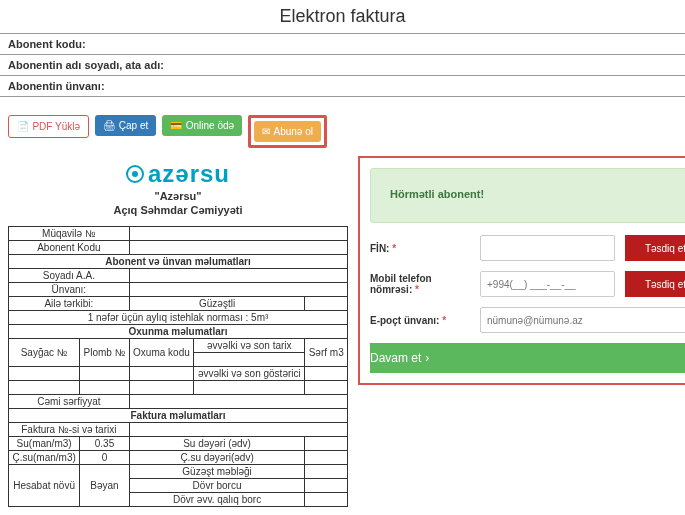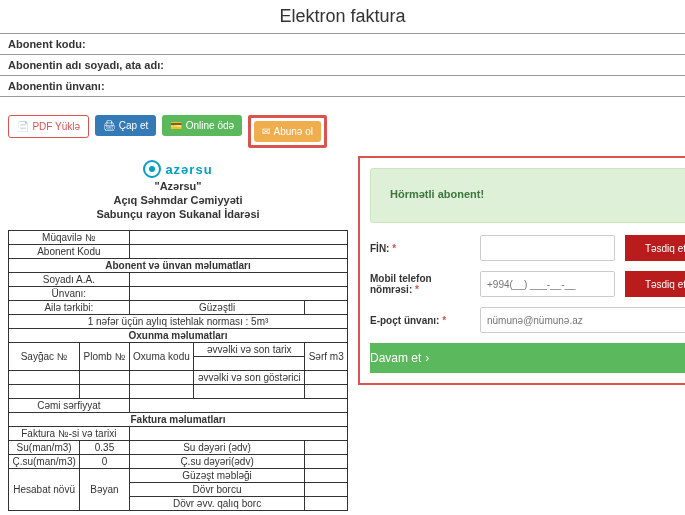--- a/index.html
+++ b/index.html
@@ -11,21 +11,21 @@
 .btn-pdf { background: #fff; color: #d9534f; border: 1px solid #d9534f; }
 .btn-print { background: #337ab7; }
 .btn-pay { background: #5cb85c; }
 .btn-sub { background: #f0ad4e; }
 .highlight-box { border: 3px solid #d9534f; padding: 3px; border-radius: 2px; }
 .content { display: flex; gap: 10px; padding: 0 8px; }
 .left { flex: 0 0 340px; }
 .right { flex: 1; }
 .right-panel { border: 2px solid #d9534f; padding: 10px; }
 .doc-header { text-align: center; padding: 4px 0 10px 0; }
-.logo { display: flex; justify-content: center; align-items: center; gap: 4px; color: #00a0c6; font-size: 13px; font-weight: bold; letter-spacing: 1px; }
+.logo { display: flex; justify-content: center; align-items: center; gap: 4px; color: #00a0c6; font-size: 24px; font-weight: bold; letter-spacing: 1px; }
 .logo-icon { width: 18px; height: 18px; border: 2px solid #00a0c6; border-radius: 50%; position: relative; }
 .logo-icon::after { content: ""; position: absolute; width: 6px; height: 6px; background: #00a0c6; border-radius: 50%; top: 4px; left: 4px; }
 .doc-sub { font-weight: bold; font-size: 11px; margin-top: 2px; }
 .tbl { width: 100%; border-collapse: collapse; font-size: 10px; padding-left: 24px; }
 .tbl td { border: 1px solid #333; padding: 1px 3px; height: 14px; }
 .tbl .hdr { text-align: center; font-weight: bold; border: 1px solid #333; }
 .tbl .lbl { text-align: center; }
 .note-box { background: #dff0d8; border: 1px solid #c8e5bc; border-radius: 3px; padding: 19px; color: #3c763d; font-size: 11px; margin-bottom: 12px; }
 .note-box .t { font-weight: bold; display: block; margin-bottom: 3px; }
 .form-row { display: flex; align-items: center; margin-bottom: 10px; gap: 10px; }
@@ -67,21 +67,20 @@
 
 <div class="content">
   <div class="left">
     <div class="doc-header">
       <div class="logo">
           <span class="logo-icon"></span>
           <span>azərsu</span>
         </div>
       <div class="doc-sub">"Azərsu"</div>
       <div class="doc-sub">Açıq Səhmdar Cəmiyyəti</div>
-      <div class="doc-sub">Sabunçu rayon Sukanal İdarəsi</div>
     </div>
     <table class="tbl">
       <tbody>
           <tr>
             <td class="lbl" colspan="2">Müqavilə №</td>
             <td colspan="3"></td>
           </tr>
       <tr>
             <td class="lbl" colspan="2">Abonent Kodu</td>
             <td colspan="3"></td>

